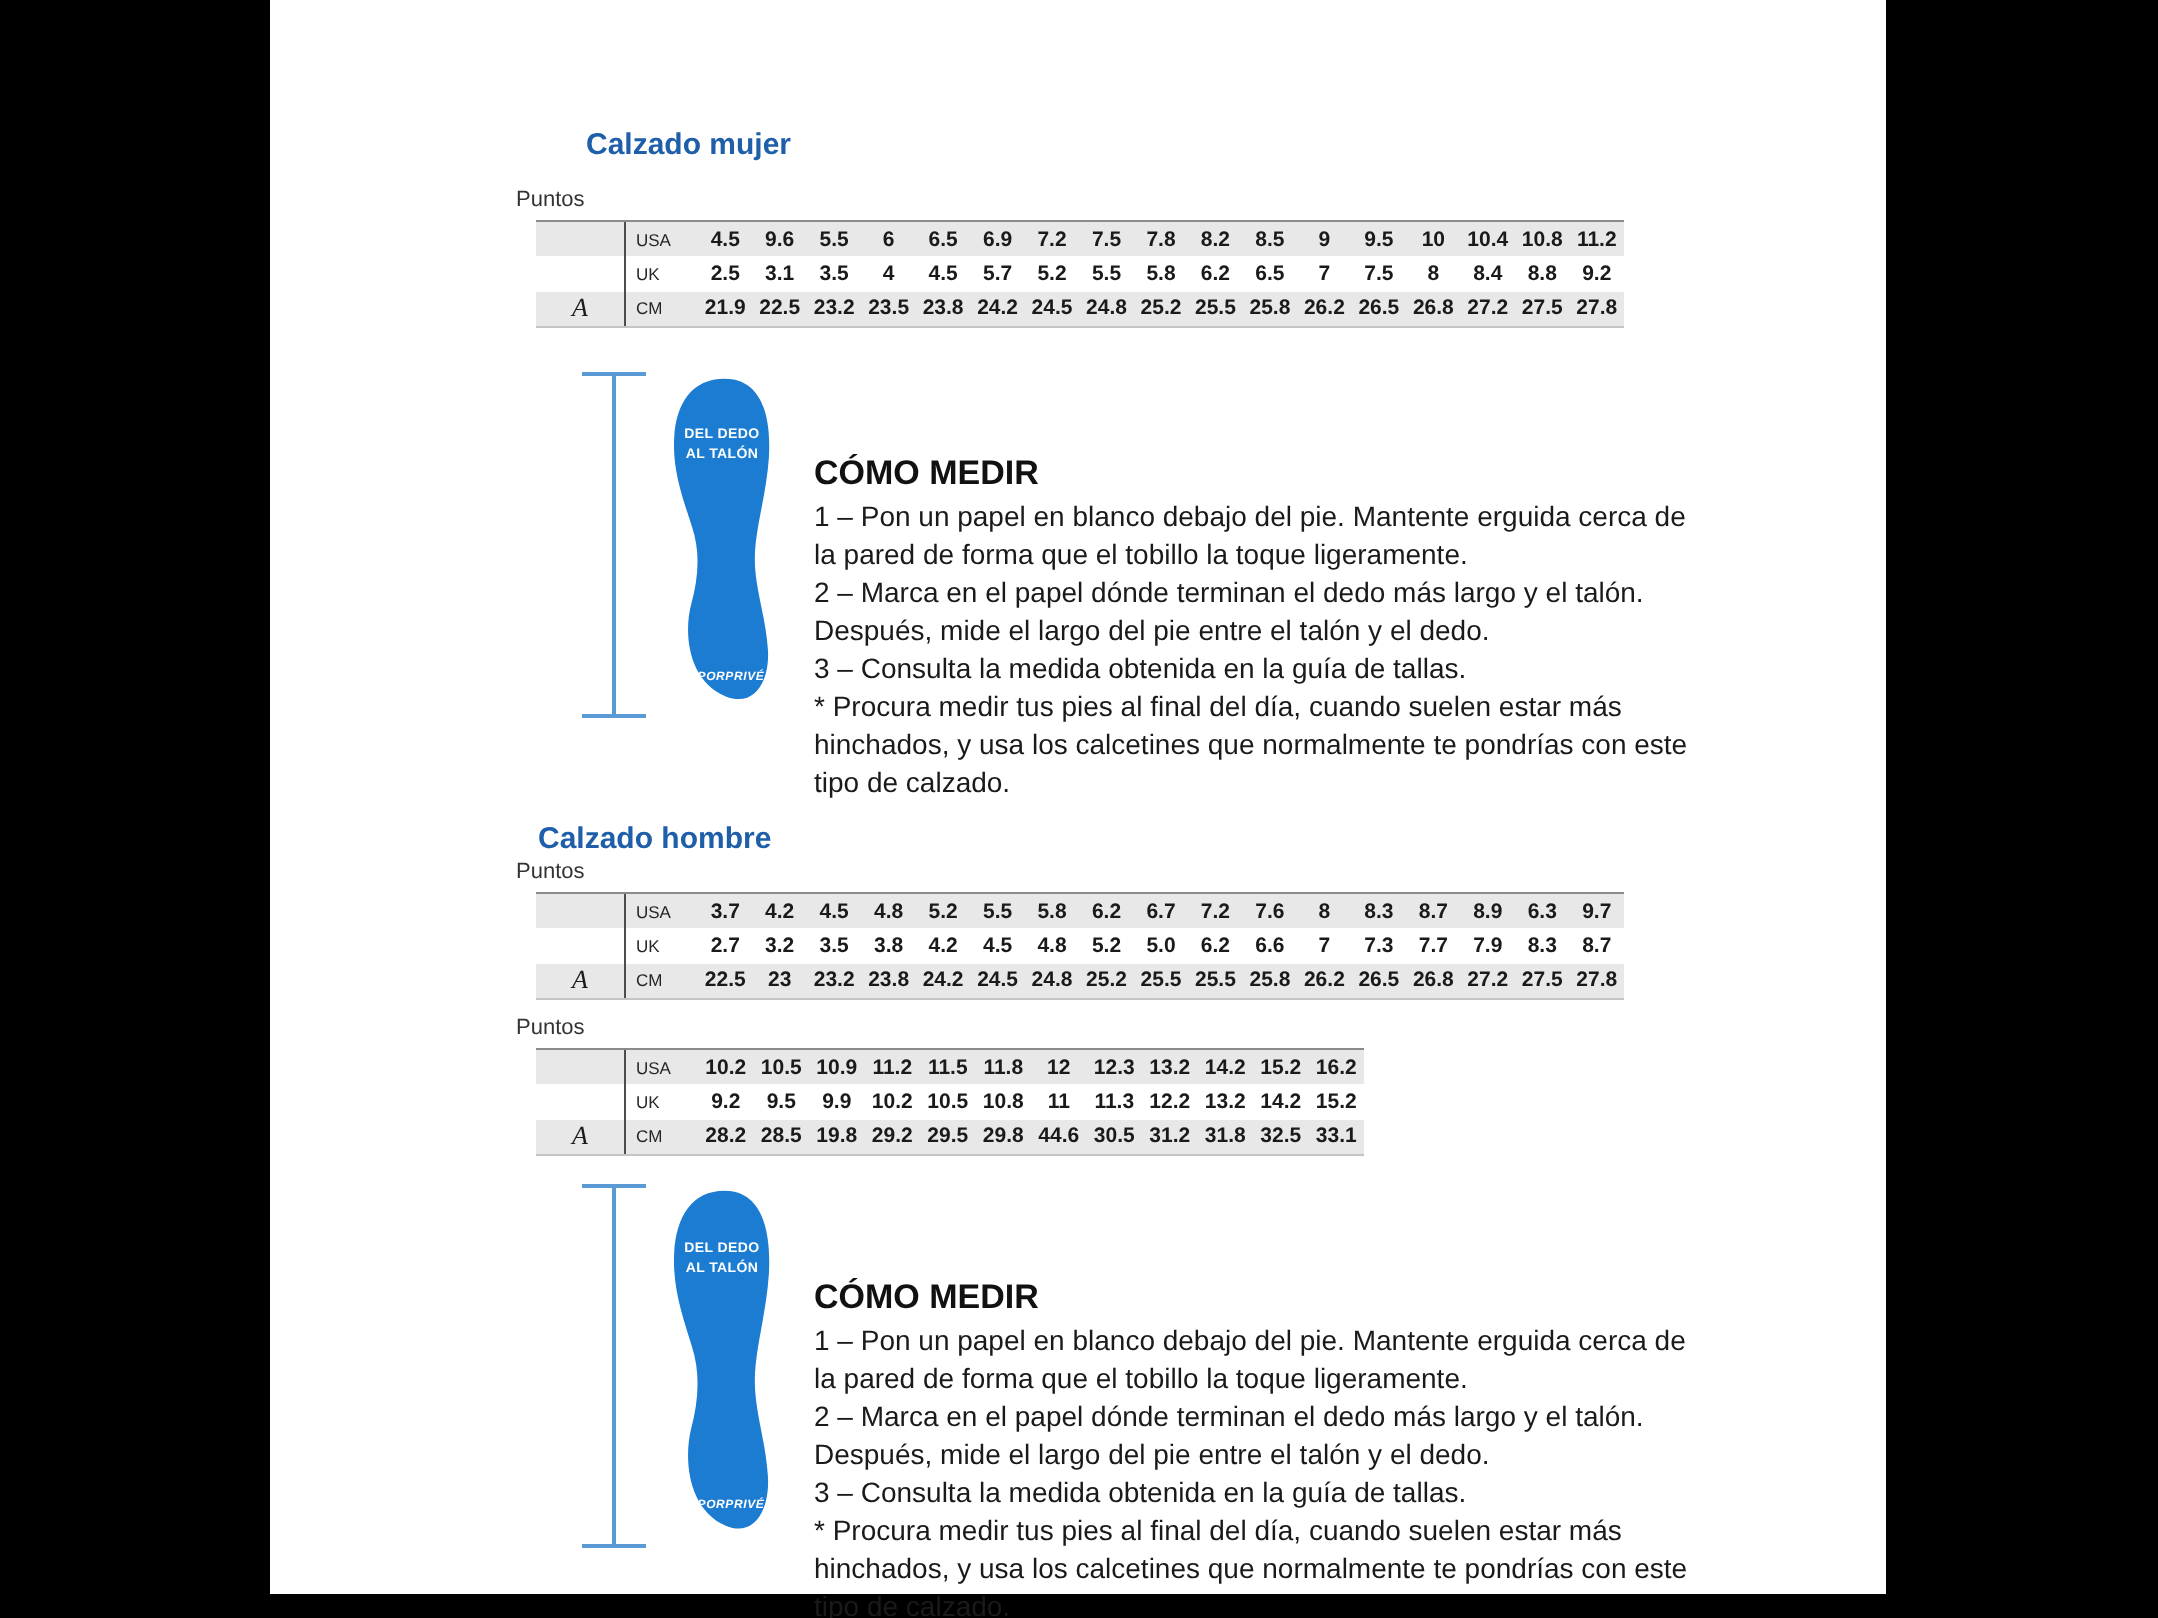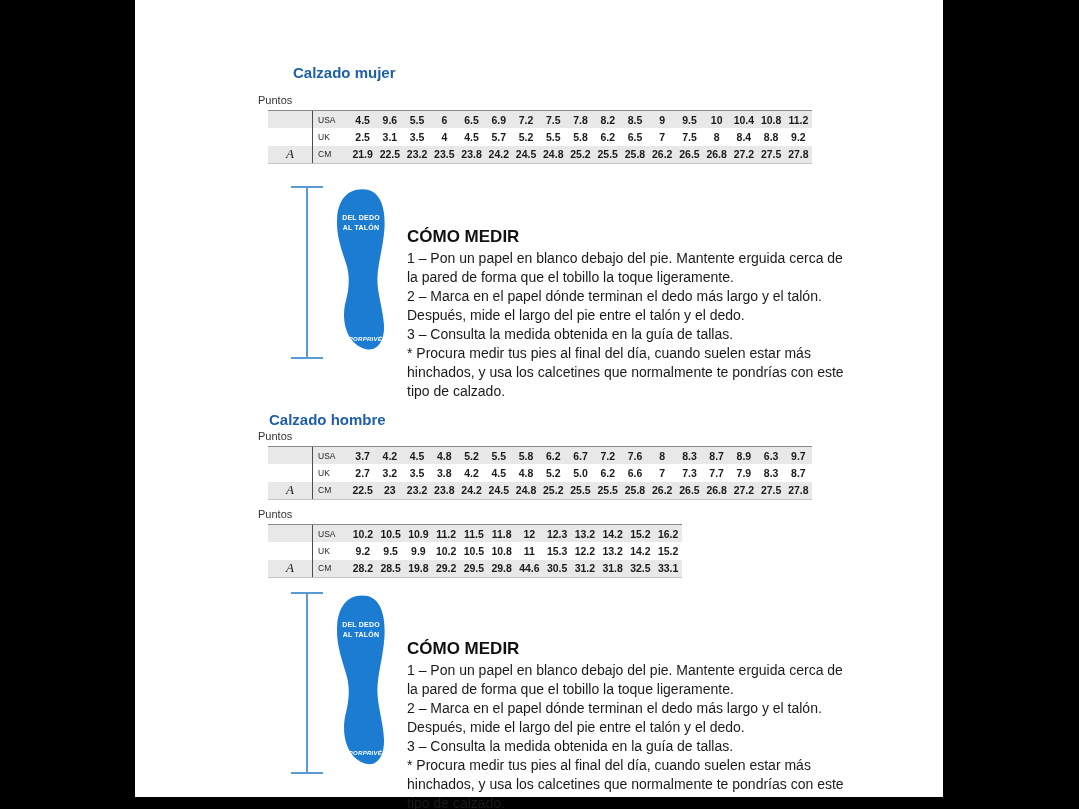--- a/index.html
+++ b/index.html
@@ -293,21 +293,21 @@
       <div class="trow">
         <div class="c0"></div>
         <div class="c1">UK</div>
         <div class="cell">9.2</div>
         <div class="cell">9.5</div>
         <div class="cell">9.9</div>
         <div class="cell">10.2</div>
         <div class="cell">10.5</div>
         <div class="cell">10.8</div>
         <div class="cell">11</div>
-        <div class="cell">15.3</div>
+        <div class="cell">11.3</div>
         <div class="cell">12.2</div>
         <div class="cell">13.2</div>
         <div class="cell">14.2</div>
         <div class="cell">15.2</div>
       </div>
       <div class="trow shade">
         <div class="c0">A</div>
         <div class="c1">CM</div>
         <div class="cell">28.2</div>
         <div class="cell">28.5</div>

